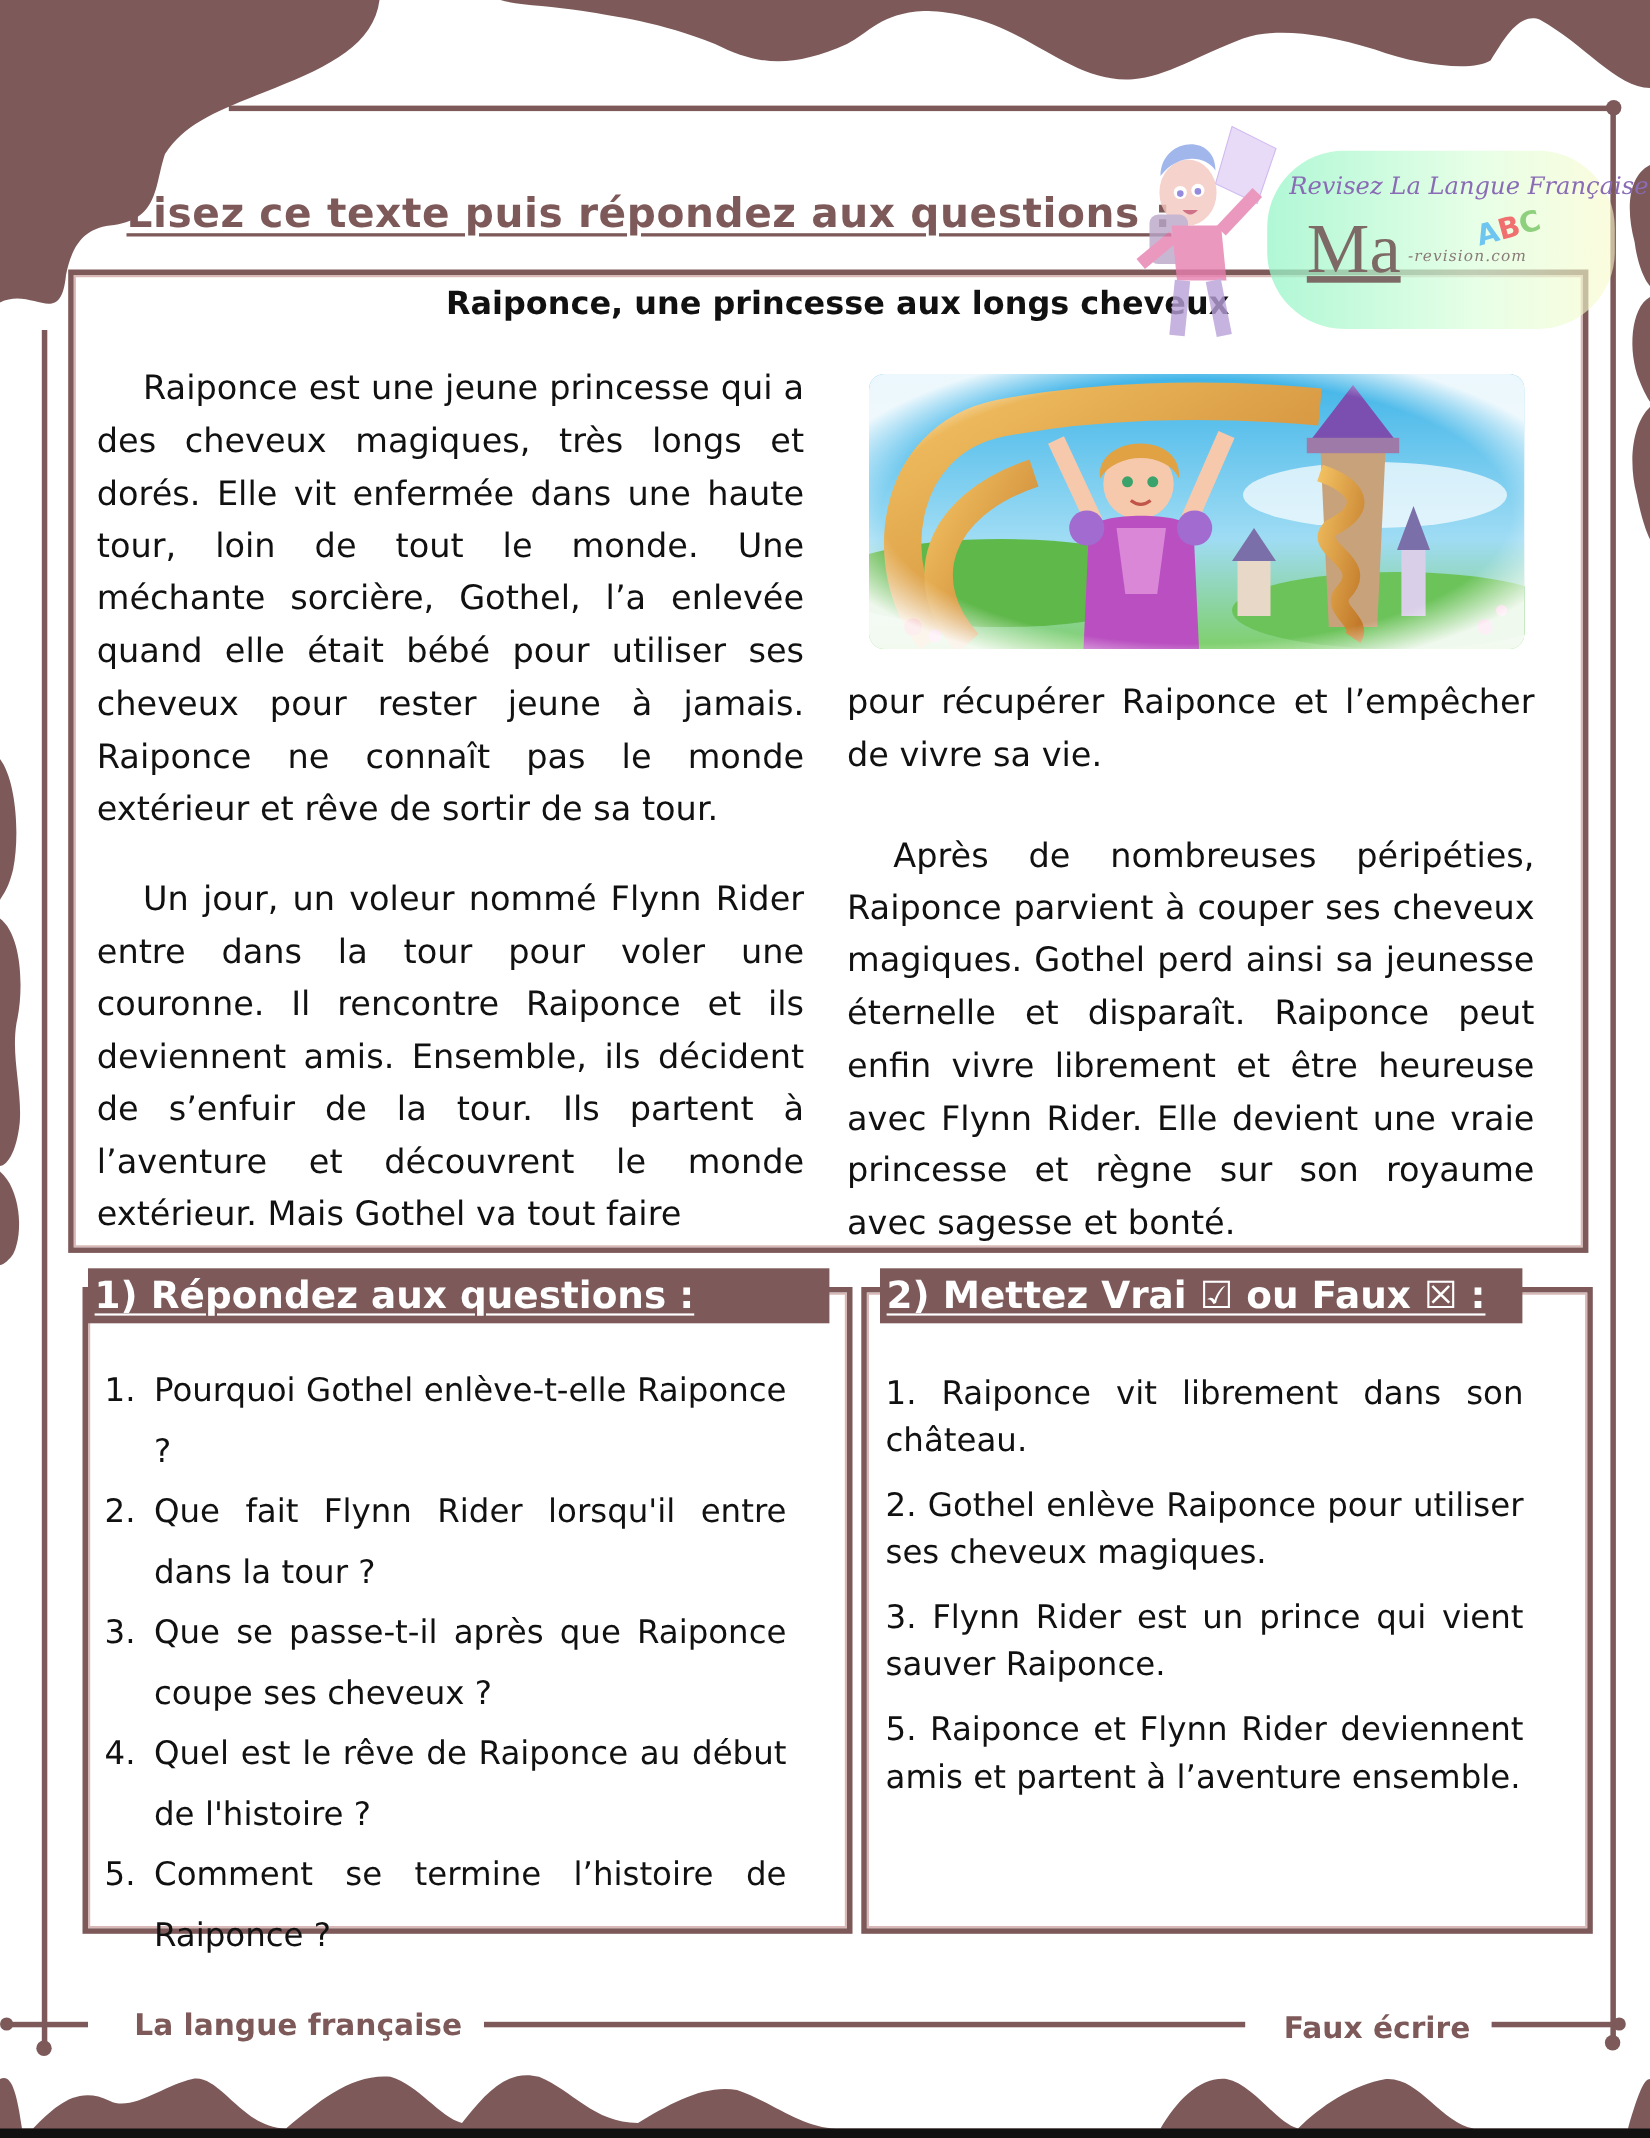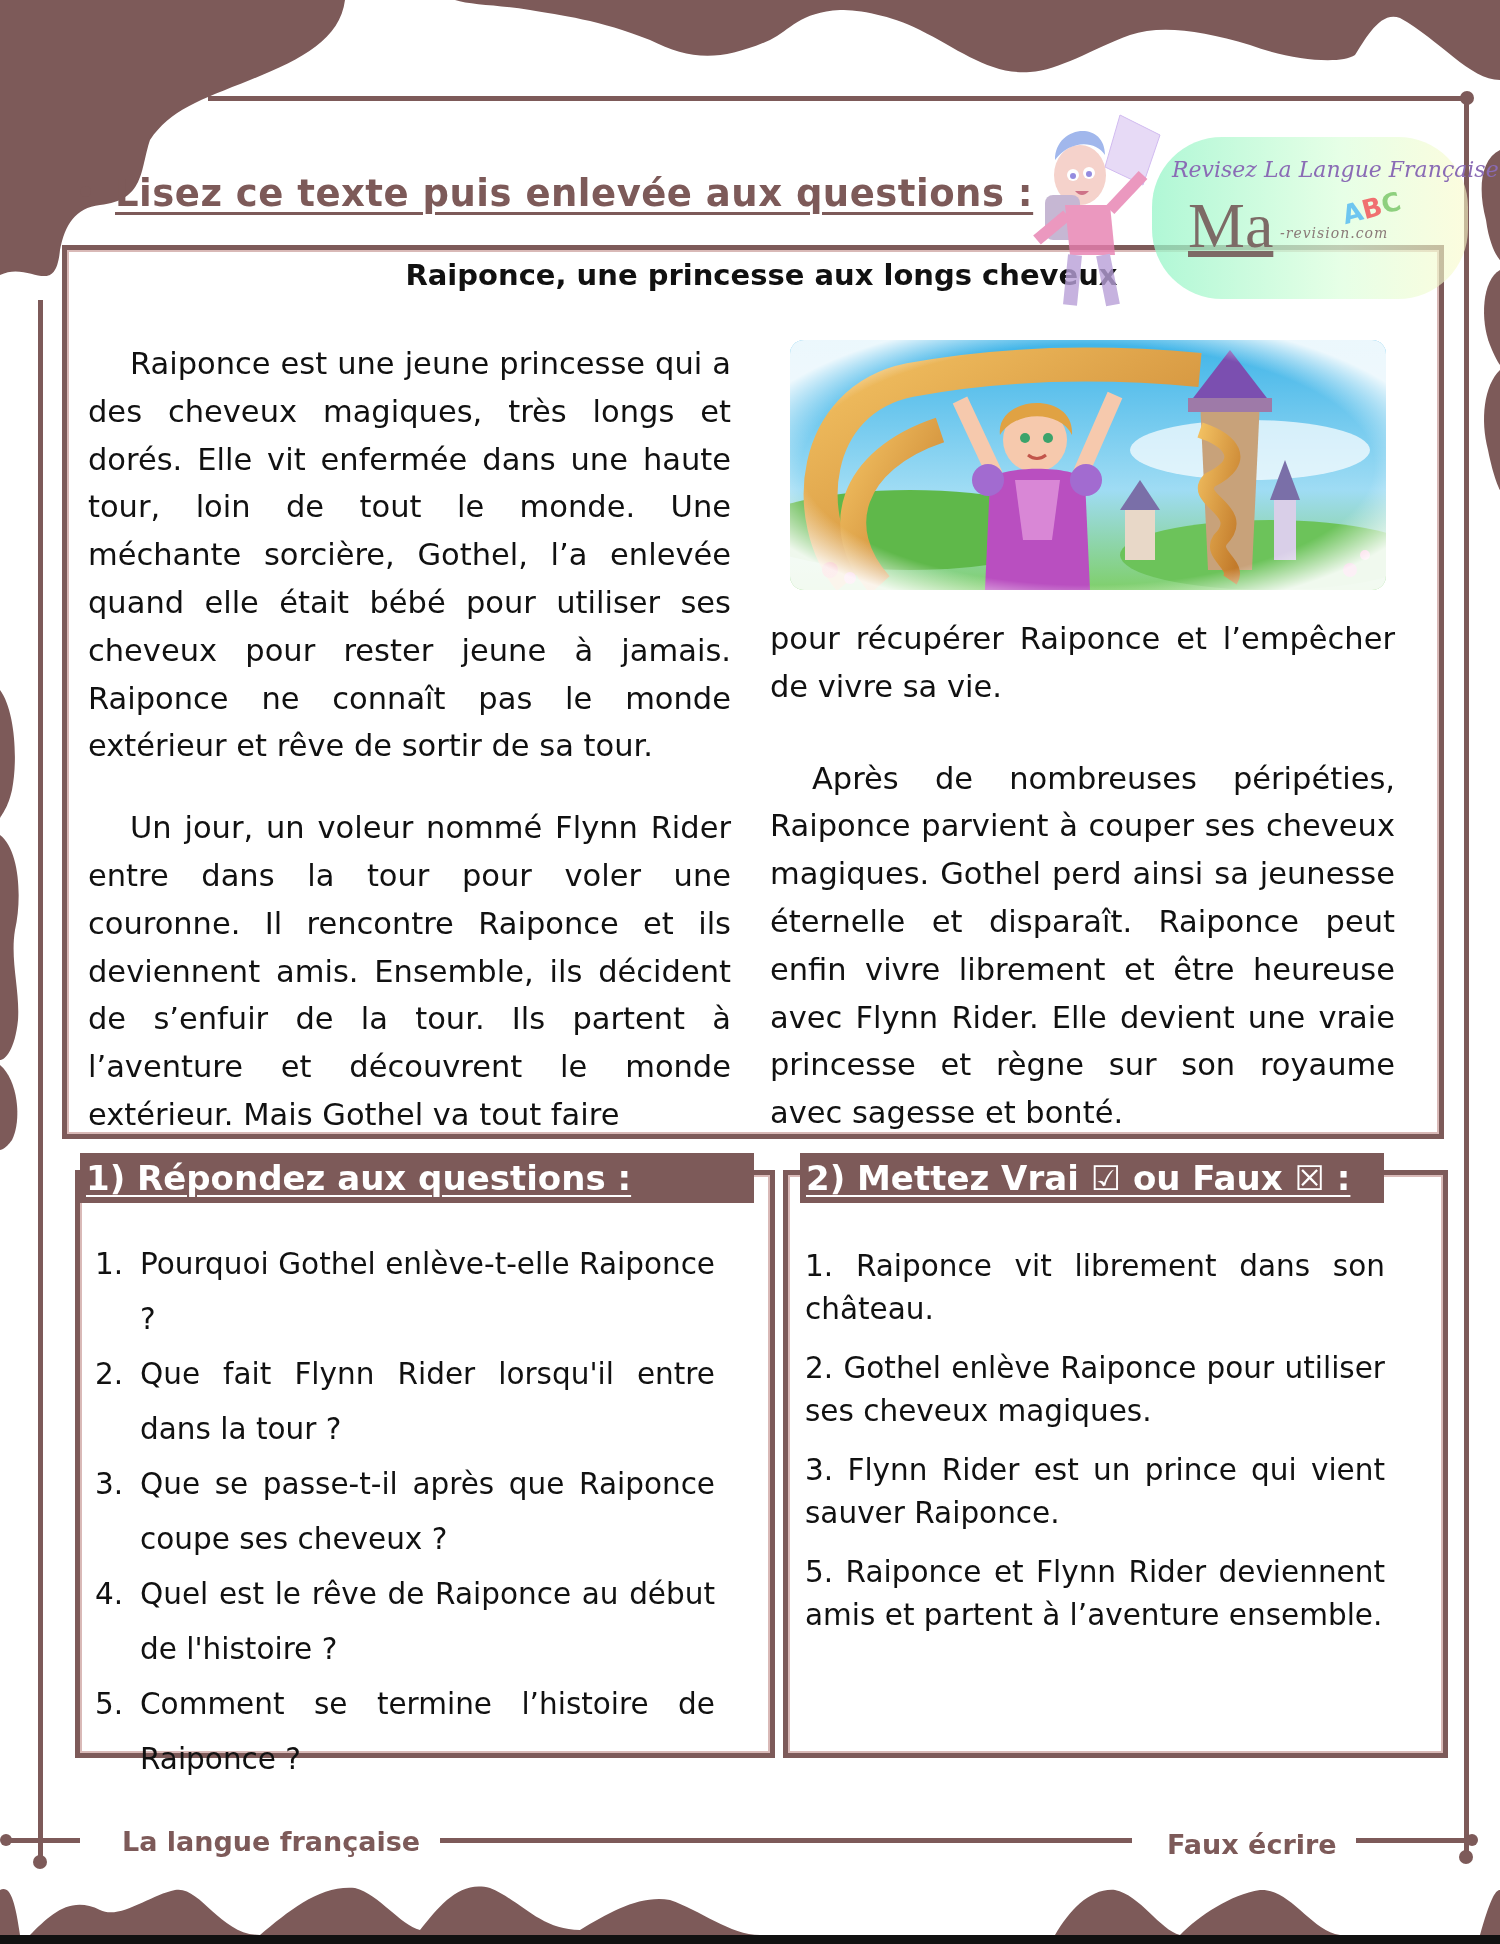--- a/index.html
+++ b/index.html
@@ -11,21 +11,21 @@
   .dot { position:absolute; width:14px; height:14px; border-radius:50%; background:#7d5a59; }
 
   .instruction { left:80px; top:172px; font-size:37px; font-weight:bold; color:#7d5a59; letter-spacing:0.5px; }
   .instruction .bullet { display:inline-block; width:11px; height:11px; border-radius:50%; background:#7d5a59; margin-right:24px; vertical-align:middle; position:relative; top:-4px; }
   .instruction .txt { text-decoration:underline; text-decoration-thickness:3px; text-underline-offset:6px; }
 
   .passage-box { left:62px; top:245px; width:1372px; height:884px; border:5px solid #7d5a59; box-shadow: inset 0 0 0 2px #d9b9b7; background:#fff; }
   .passage-title { left:0; width:1500px; top:258px; text-align:center; font-size:29px; font-weight:bold; color:#111; padding-right:0; }
   .passage-title span { position:relative; left:0px;margin-left:23px; }
 
-  .col-left { left:88px; top:340px; width:643px; font-size:30.5px; line-height:47.8px; text-align:justify; }
+  .col-left { left:88px; top:330px; width:643px; font-size:30.5px; line-height:47.8px; text-align:justify; }
   .col-right { left:770px; top:615px; width:625px; font-size:30.5px; line-height:47.8px; text-align:justify; }
   .para { margin:0; text-indent:42px; }
   .para.cont { text-indent:0; }
   .para + .para { margin-top:44px; }
 
   .story-image { left:790px; top:340px; width:596px; height:250px; border-radius:14px; overflow:hidden; filter:blur(0.3px);
                  box-shadow:0 0 18px 10px rgba(255,255,255,0.95) inset; }
 
   .q-box { top:1170px; height:578px; border:5px solid #7d5a59; box-shadow: inset 0 0 0 2px #d9b9b7; background:#fff; }
   .q-box.left { left:75px; width:690px; }
@@ -81,21 +81,21 @@
 <div class="frame-line" style="left:38px; top:300px; width:5px; height:1562px;"></div>
 <div class="dot" style="left:33px; top:1855px;"></div>
 <div class="dot" style="left:1459px; top:1850px;"></div>
 <div class="dot" style="left:0px; top:1834px; width:12px; height:12px;"></div>
 <div class="dot" style="left:1466px; top:1834px; width:12px; height:12px;"></div>
 <div class="frame-line" style="left:6px; top:1838px; width:74px; height:5px;"></div>
 <div class="frame-line" style="left:440px; top:1838px; width:692px; height:5px;"></div>
 <div class="frame-line" style="left:1356px; top:1838px; width:112px; height:5px;"></div>
 
 <div class="abs instruction">
-  <span class="bullet"></span><span class="txt">Lisez ce texte puis enlevée aux questions :</span>
+  <span class="bullet"></span><span class="txt">Lisez ce texte puis répondez aux questions :</span>
 </div>
 
 <div class="abs passage-box"></div>
 <div class="abs passage-title"><span>Raiponce, une princesse aux longs cheveux</span></div>
 
 <div class="abs col-left">
   <p class="para">Raiponce est une jeune princesse qui a des cheveux magiques, très longs et dorés. Elle vit enfermée dans une haute tour, loin de tout le monde. Une méchante sorcière, Gothel, l’a enlevée quand elle était bébé pour utiliser ses cheveux pour rester jeune à jamais. Raiponce ne connaît pas le monde extérieur et rêve de sortir de sa tour.</p>
   <p class="para" style="margin-top:34px;">Un jour, un voleur nommé Flynn Rider entre dans la tour pour voler une couronne. Il rencontre Raiponce et ils deviennent amis. Ensemble, ils décident de s’enfuir de la tour. Ils partent à l’aventure et découvrent le monde extérieur. Mais Gothel va tout faire</p>
 </div>
 

